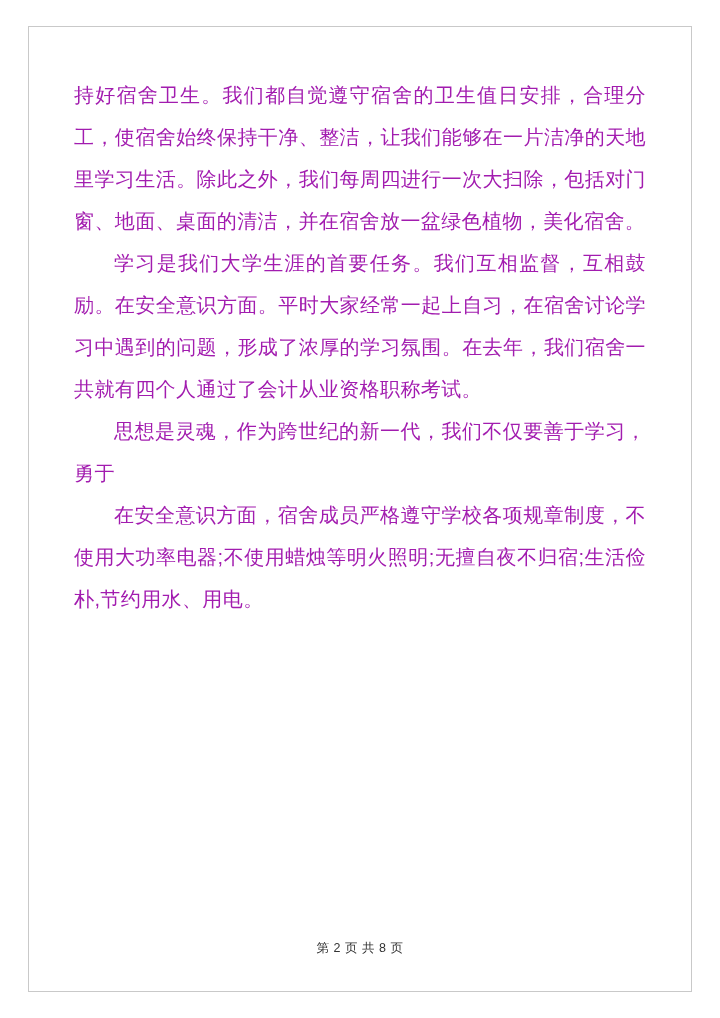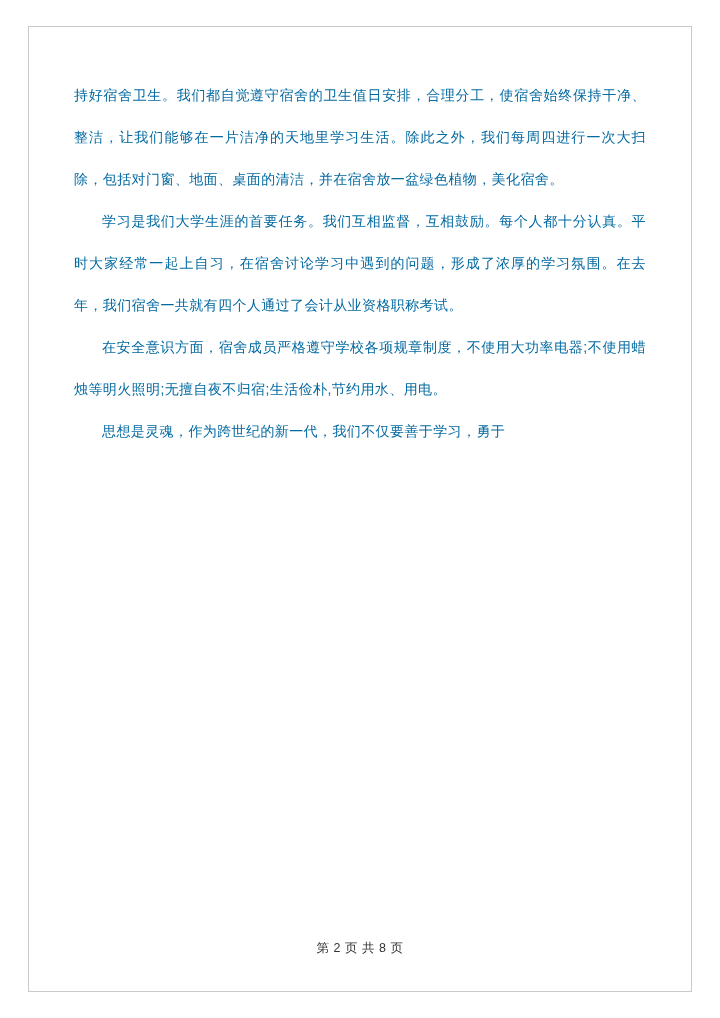--- a/index.html
+++ b/index.html
@@ -30,23 +30,23 @@
     pointer-events: none;
   }
   .content {
     position: absolute;
     left: 74px;
     top: 74px;
     width: 572px;
     box-sizing: border-box;
   }
   .para {
-    font-size: 14px;
+    font-size: 20px;
     line-height: 42px;
-    color: #0369a1;
+    color: #a21caf;
     text-align: justify;
     text-justify: inter-ideograph;
     text-indent: 0;
     margin: 0 0 0 0;
     letter-spacing: 0.4px;
     font-family: "Liberation Sans", sans-serif;
   }
   .para.indent {
     text-indent: 2em;
   }
@@ -65,21 +65,21 @@
   }
 </style>
 </head>
 <body>
 
 <div class="page">
   <div class="page-border"></div>
 
   <div class="content">
     <p class="para">持好宿舍卫生。我们都自觉遵守宿舍的卫生值日安排，合理分工，使宿舍始终保持干净、整洁，让我们能够在一片洁净的天地里学习生活。除此之外，我们每周四进行一次大扫除，包括对门窗、地面、桌面的清洁，并在宿舍放一盆绿色植物，美化宿舍。</p>
-    <p class="para indent">学习是我们大学生涯的首要任务。我们互相监督，互相鼓励。每个人都十分认真。平时大家经常一起上自习，在宿舍讨论学习中遇到的问题，形成了浓厚的学习氛围。在去年，我们宿舍一共就有四个人通过了会计从业资格职称考试。</p>
+    <p class="para indent">学习是我们大学生涯的首要任务。我们互相监督，互相鼓励。在安全意识方面。平时大家经常一起上自习，在宿舍讨论学习中遇到的问题，形成了浓厚的学习氛围。在去年，我们宿舍一共就有四个人通过了会计从业资格职称考试。</p>
+    <p class="para indent">思想是灵魂，作为跨世纪的新一代，我们不仅要善于学习，勇于</p>
     <p class="para indent">在安全意识方面，宿舍成员严格遵守学校各项规章制度，不使用大功率电器;不使用蜡烛等明火照明;无擅自夜不归宿;生活俭朴,节约用水、用电。</p>
-    <p class="para indent">思想是灵魂，作为跨世纪的新一代，我们不仅要善于学习，勇于</p>
   </div>
 
   <div class="footer">
     <span class="footer-inner">第 2 页   共 8 页</span>
   </div>
 </div>
 
 </body></html>

